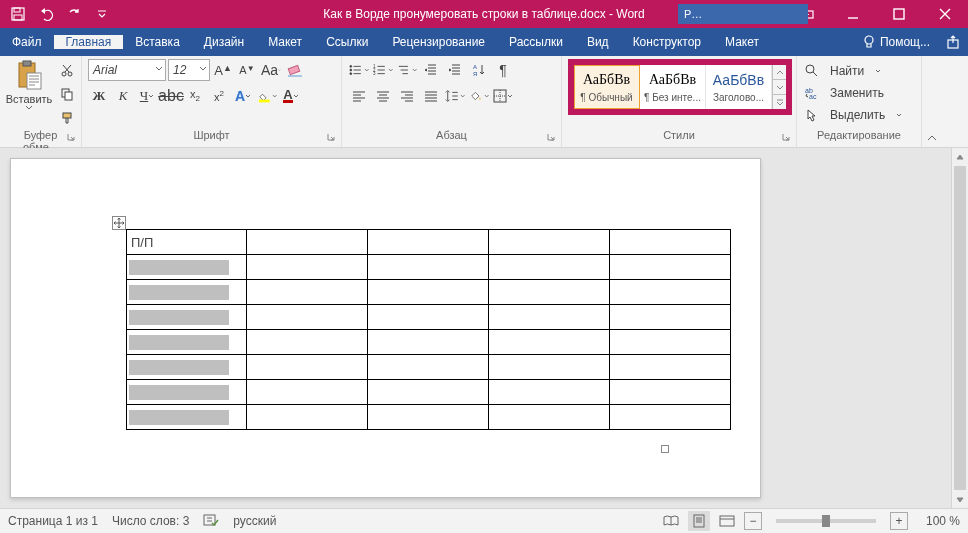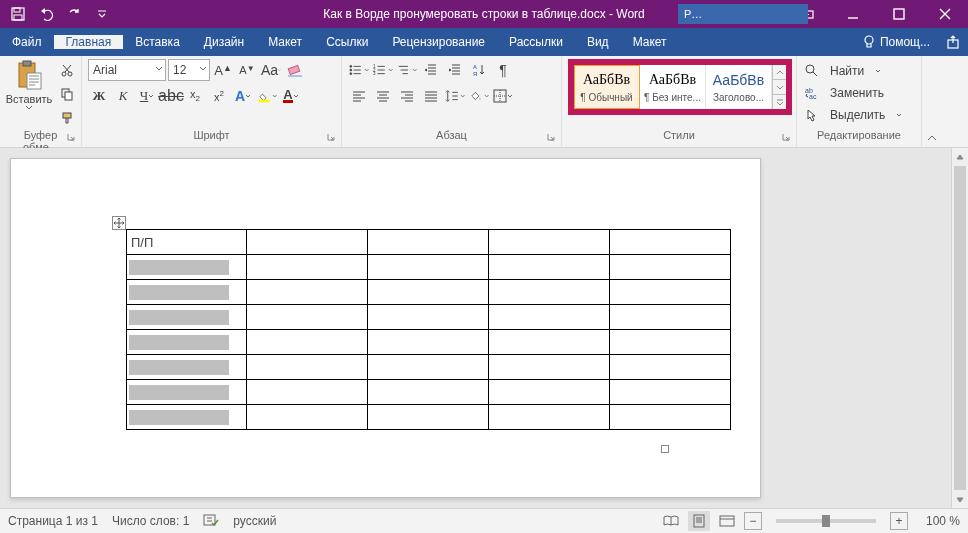--- a/index.html
+++ b/index.html
@@ -1,19 +1,19 @@
 <!DOCTYPE html>
 <html><head>
 <meta charset="utf-8">
 <style>
   * { box-sizing: border-box; margin: 0; padding: 0; font-family: "Segoe UI", Tahoma, sans-serif; }
   body { background: #fff; width: 968px; height: 533px; overflow: hidden; font-size: 12px; color: #444; }
 
   
-  .titlebar { background: #701a75; height: 28px; display: flex; align-items: center; color: #fff; position: relative; }
+  .titlebar { background: #be185d; height: 28px; display: flex; align-items: center; color: #fff; position: relative; }
   .qa { display: flex; align-items: center; gap: 4px; padding: 0 6px; }
   .qa .btn { width: 24px; height: 24px; display: flex; align-items: center; justify-content: center; cursor: pointer; }
   .qa .btn svg { stroke: #fff; fill: none; }
   .title-text { position: absolute; left: 50%; transform: translateX(-50%); font-size: 12px; }
   .winctrls { margin-left: auto; display: flex; }
   .winctrls .wbtn { width: 46px; height: 28px; display: flex; align-items: center; justify-content: center; cursor: pointer; }
   .winctrls .wbtn svg { stroke: #fff; fill: none; }
   .userbox { position: absolute; right: 160px; top: 4px; height: 20px; background: #3b67ac; color:#fff; font-size:11px; width:130px; display:flex; align-items:center; padding:0 6px; }
 
   
@@ -33,21 +33,21 @@
   .group-label .launcher svg { stroke:#888; fill:none; }
 
   .big-btn { display:flex; flex-direction:column; align-items:center; width:46px; cursor:pointer; font-size:11px; color:#444; line-height:1.1; }
   .big-icon { width:32px; height:32px; margin-bottom:2px; }
 
   .mini { width:22px; height:22px; display:flex; align-items:center; justify-content:center; cursor:pointer; border:1px solid transparent; }
   .mini svg { display:block; }
   .col { display:flex; flex-direction:column; gap:2px; }
   .row { display:flex; gap:2px; align-items:center; }
 
-  .font-sel { height:22px; background:#fff; border:1px solid #ababab; font-size:12px; padding:0 22px 0 4px; position:relative; display:flex; align-items:center; }
+  .font-sel { height:22px; background:#fff; border:1px solid #ababab; font-size:12px; padding:0 22px 0 4px; position:relative; display:flex; align-items:center;font-style:italic; }
   .font-sel.name { width:78px; }
   .font-sel.size { width:42px; }
   .sel-arrow { position:absolute; right:2px; top:5px; }
 
   
   .styles-gallery { display:flex; border:6px solid #be185d; background:#fff; height:56px; }
   .style-item { width:66px; border-right:1px solid #e6e6e6; display:flex; flex-direction:column; align-items:center; justify-content:center; cursor:pointer; }
   .style-item.sel { outline:1px solid #f0a030; outline-offset:-1px; background:#fdf2e0; }
   .style-prev { font-family: "Times New Roman", serif; font-size:14px; color:#000; }
   .style-prev.blue { color:#2b579a; font-family:"Calibri Light", sans-serif; }
@@ -154,20 +154,21 @@
 <div class="tabs">
   <div class="tab">Файл</div>
   <div class="tab active">Главная</div>
   <div class="tab">Вставка</div>
   <div class="tab">Дизайн</div>
   <div class="tab">Макет</div>
   <div class="tab">Ссылки</div>
   <div class="tab">Рецензирование</div>
   <div class="tab">Рассылки</div>
   <div class="tab">Вид</div>
+  <div class="tab">Конструктор</div>
   <div class="tab">Макет</div>
   <div class="tab help">
     <svg width="14" height="14" viewBox="0 0 14 14">
         <circle cx="7" cy="5" r="4" stroke-width="1.2"></circle>
         <path d="M5 9 L5 12 L9 12 L9 9" stroke-width="1.2"></path>
       </svg>
     <span>Помощ...</span>
   </div>
   <div class="share-btn">
     <svg width="14" height="14" viewBox="0 0 14 14" stroke="#fff" fill="none">
@@ -607,21 +608,21 @@
     <div class="arrow">
         <svg width="8" height="6" viewBox="0 0 8 6" stroke="#888" fill="#888">
           <path d="M1 1L4 5L7 1Z"></path>
         </svg>
       </div>
   </div>
 </div>
 
 <div class="status">
   <span>Страница 1 из 1</span>
-  <span>Число слов: 1</span>
+  <span>Число слов: 3</span>
   <span><svg width="16" height="14" viewBox="0 0 16 14" stroke="#666" fill="none">
         <rect x="1" y="2" width="11" height="10"></rect>
         <path d="M4 5h5M4 8h5"></path>
         <path d="M9 10l2 2l4-5" stroke="#5a8f3c" stroke-width="1.5"></path>
       </svg></span>
   <span>русский</span>
 
   <div class="status-right">
     <div class="viewbtn">
         <svg width="16" height="12" viewBox="0 0 16 12" stroke="#666" fill="none">

